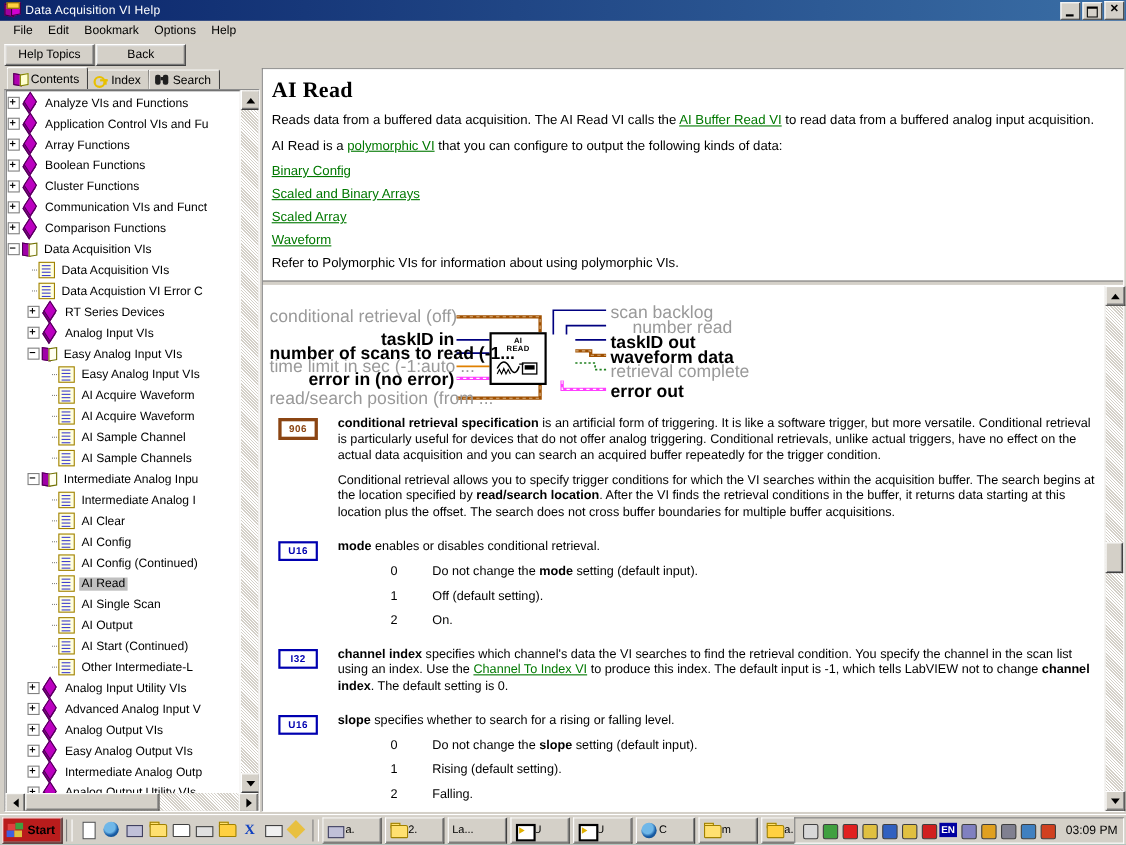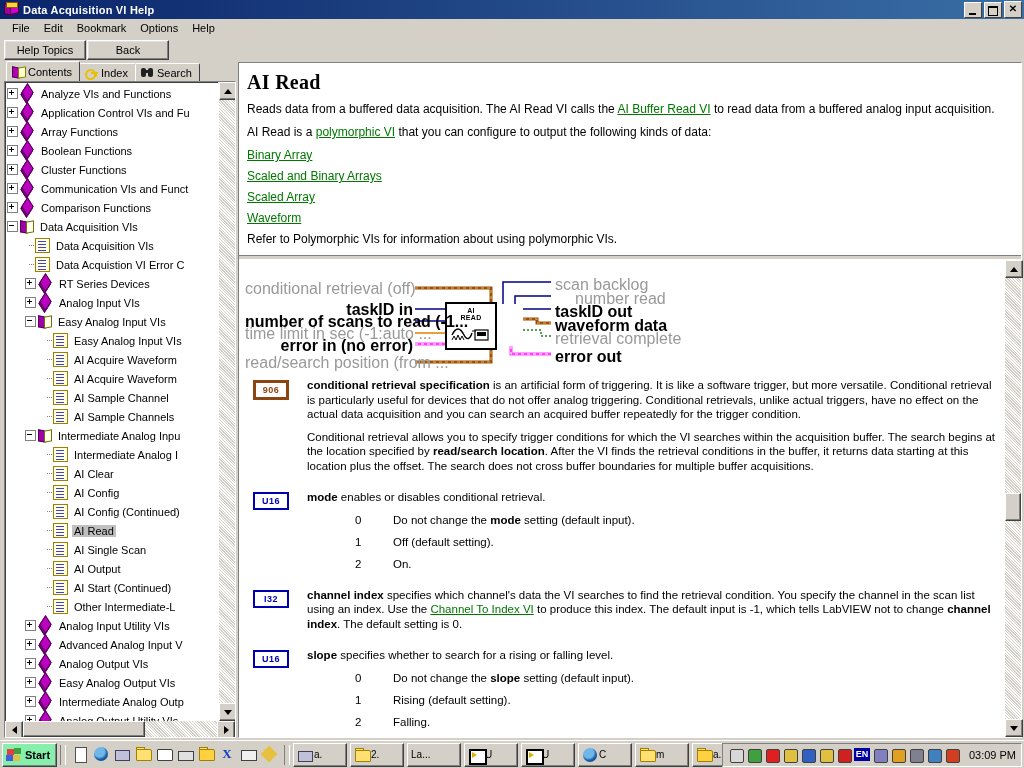--- a/index.html
+++ b/index.html
@@ -15,21 +15,21 @@
 
   
   .titlebar{height:19px;background:linear-gradient(to right,#0a246a,#3a6ea5);
             display:flex;align-items:center;padding:0 2px;flex:none;}
   .titlebar .tico{width:16px;height:16px;margin:0 3px 0 2px;position:relative;flex:none;}
   .book-ico{width:14px;height:12px;position:relative;}
   .book-ico i{position:absolute;display:block;}
   .book-a{left:0;top:2px;width:7px;height:9px;background:#a000a0;transform:skewY(12deg);border:1px solid #400040;}
   .book-b{left:6px;top:1px;width:7px;height:9px;background:#d000d0;transform:skewY(-12deg);border:1px solid #400040;}
   .book-c{left:2px;top:0px;width:10px;height:4px;background:#ffd040;border:1px solid #806000;}
-  .titlebar .ttxt{color:#fff;font-weight:bold;font-size:11px;flex:1;letter-spacing:0.2px;}
+  .titlebar .ttxt{color:#fff;font-weight:normal;font-size:11px;flex:1;letter-spacing:0.2px;}
   .winbtns{display:flex;gap:2px;align-items:center;}
   .wbtn{width:16px;height:14px;background:#d4d0c8;border-top:1px solid #fff;border-left:1px solid #fff;
         border-right:1px solid #404040;border-bottom:1px solid #404040;
         display:flex;align-items:center;justify-content:center;font-size:9px;line-height:1;
         font-family:"Liberation Sans",sans-serif;color:#000;position:relative;}
   .wbtn.mini::after{content:"";position:absolute;width:7px;height:2px;background:#000;bottom:2px;left:4px;}
   .wbtn.maxi::after{content:"";position:absolute;width:8px;height:7px;border:1px solid #000;border-top-width:2px;top:3px;left:3px;}
   .wbtn.clos{font-size:10px;font-weight:bold;padding-bottom:1px;}
 
   
@@ -154,21 +154,21 @@
   .pbody{flex:1;min-width:0;}
   .ptext{font-size:11.5px;line-height:14.5px;color:#000;margin:0 0 8px 0;}
   .ptext b{font-weight:bold;}
   .enumrow{display:flex;font-size:11.5px;line-height:14px;margin:0 0 8px 0;padding-left:48px;}
   .enumrow .k{width:38px;flex:none;}
 
   
   .taskbar{position:absolute;left:0;bottom:0;width:1024px;height:28px;background:#d4d0c8;
            border-top:1px solid #fff;display:flex;align-items:center;padding:0 2px;box-sizing:border-box;}
   .startbtn{height:22px;display:flex;align-items:center;gap:3px;padding:0 6px 0 3px;font-weight:bold;font-size:11px;
-            background:#86efac;border-top:1px solid #fff;border-left:1px solid #fff;
+            background:#b91c1c;border-top:1px solid #fff;border-left:1px solid #fff;
             border-right:1px solid #404040;border-bottom:1px solid #404040;box-shadow:inset -1px -1px 0 #808080;}
   .flagico{width:16px;height:14px;position:relative;}
   .flagico i{position:absolute;width:7px;height:6px;display:block;}
   .fq1{left:1px;top:1px;background:#e04040;} .fq2{left:8px;top:0px;background:#40a040;}
   .fq3{left:0px;top:7px;background:#4060e0;} .fq4{left:7px;top:7px;background:#e0c040;}
   .tbdiv{width:4px;height:20px;border-left:1px solid #808080;border-right:1px solid #fff;margin:0 3px;}
   .qlaunch{display:flex;align-items:center;gap:4px;padding:0 3px;}
   .qico{width:17px;height:17px;position:relative;}
   .taskbtn{height:22px;min-width:46px;max-width:56px;display:flex;align-items:center;gap:2px;padding:0 3px;margin-right:3px;
            background:#d4d0c8;border-top:1px solid #fff;border-left:1px solid #fff;
@@ -625,21 +625,21 @@
       </div>
     </div>
 
     <div class="contentpane">
       <div class="contentframe">
 
         <div class="topdoc">
           <h1 class="title">AI Read</h1>
           <p class="para"><span>Reads data from a buffered data acquisition.  The AI Read VI calls the </span><a class="lnk" href="#">AI Buffer Read VI</a><span> to read data from a buffered analog input acquisition.</span></p>
           <p class="para"><span>AI Read is a </span><a class="lnk" href="#">polymorphic VI</a><span> that you can configure to output the following kinds of data:</span></p>
-          <a class="greenlink" href="#" style="width:fit-content">Binary Array</a>
+          <a class="greenlink" href="#" style="width:fit-content">Binary Config</a>
           <a class="greenlink" href="#" style="width:fit-content">Scaled and Binary Arrays</a>
           <a class="greenlink" href="#" style="width:fit-content">Scaled Array</a>
           <a class="greenlink" href="#" style="width:fit-content">Waveform</a>
           <p class="para" style="margin-bottom:2px">Refer to Polymorphic VIs for information about using polymorphic VIs.</p>
         </div>
 
         <div class="splitter"></div>
 
         <div class="scrollarea">
           <div class="docbody">

